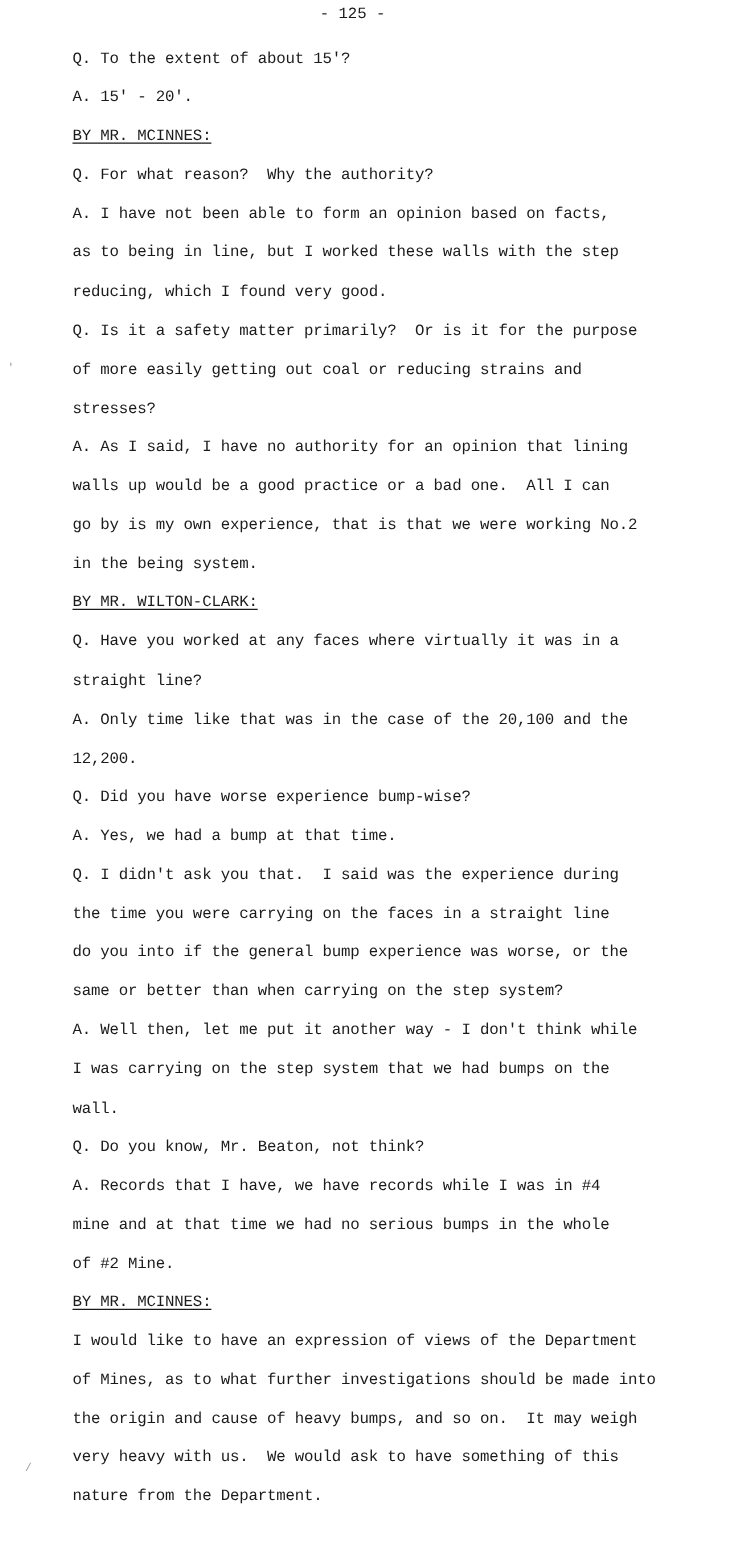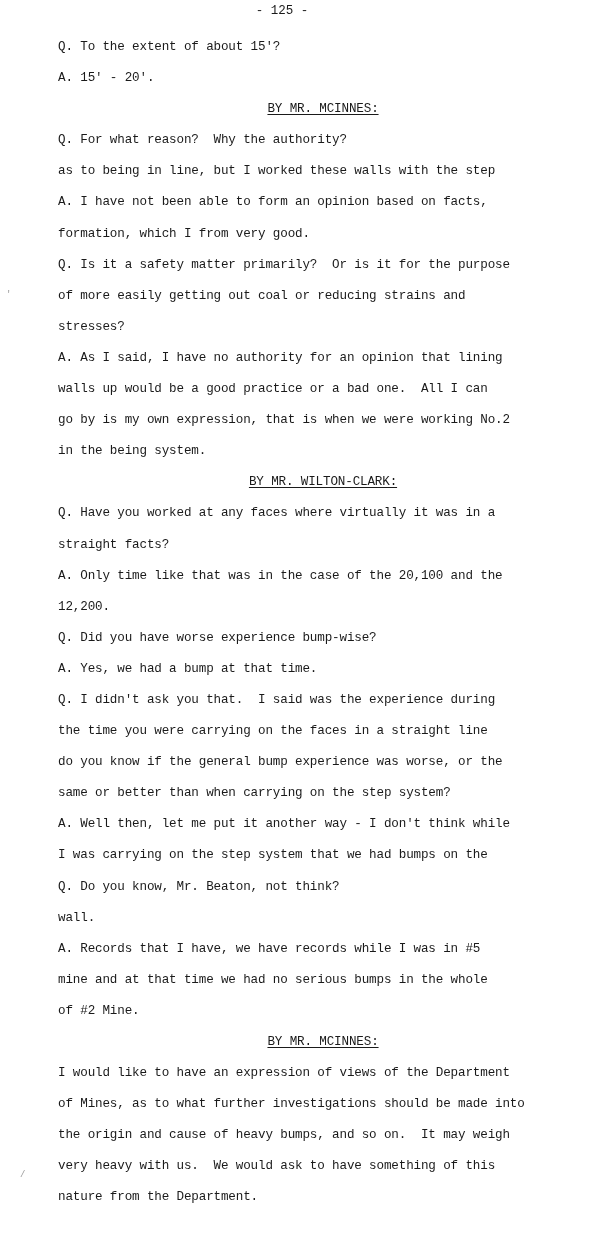--- a/index.html
+++ b/index.html
@@ -37,65 +37,64 @@
     height: 31.1px;
     line-height: 18px;
     font-size: 12.6px;
     white-space: pre;
     letter-spacing: -0.15px;
   }
   .heading {
     text-decoration: underline;
     text-decoration-thickness: 1px;
     text-underline-offset: 2px;
-    text-align: center;
   }
   .margin-mark {
     position: absolute;
     color: #9a9a9a;
     font-size: 9px;
   }
 </style>
 </head>
 <body>
 
 <div>
   <div class="page-number">- 125 -</div>
 
   <div class="lines">
     <div class="line">Q. To the extent of about 15'?</div>
     <div class="line">A. 15' - 20'.</div>
     <div class="line heading">BY MR. MCINNES:</div>
     <div class="line">Q. For what reason?  Why the authority?</div>
+    <div class="line">A. I have not been able to form an opinion based on facts,</div>
     <div class="line">as to being in line, but I worked these walls with the step</div>
-    <div class="line">A. I have not been able to form an opinion based on facts,</div>
-    <div class="line">formation, which I from very good.</div>
+    <div class="line">reducing, which I found very good.</div>
     <div class="line">Q. Is it a safety matter primarily?  Or is it for the purpose</div>
     <div class="line">of more easily getting out coal or reducing strains and</div>
     <div class="line">stresses?</div>
     <div class="line">A. As I said, I have no authority for an opinion that lining</div>
     <div class="line">walls up would be a good practice or a bad one.  All I can</div>
-    <div class="line">go by is my own expression, that is when we were working No.2</div>
+    <div class="line">go by is my own experience, that is that we were working No.2</div>
     <div class="line">in the being system.</div>
     <div class="line heading">BY MR. WILTON-CLARK:</div>
     <div class="line">Q. Have you worked at any faces where virtually it was in a</div>
-    <div class="line">straight facts?</div>
+    <div class="line">straight line?</div>
     <div class="line">A. Only time like that was in the case of the 20,100 and the</div>
     <div class="line">12,200.</div>
     <div class="line">Q. Did you have worse experience bump-wise?</div>
     <div class="line">A. Yes, we had a bump at that time.</div>
     <div class="line">Q. I didn't ask you that.  I said was the experience during</div>
     <div class="line">the time you were carrying on the faces in a straight line</div>
-    <div class="line">do you know if the general bump experience was worse, or the</div>
+    <div class="line">do you into if the general bump experience was worse, or the</div>
     <div class="line">same or better than when carrying on the step system?</div>
     <div class="line">A. Well then, let me put it another way - I don't think while</div>
     <div class="line">I was carrying on the step system that we had bumps on the</div>
+    <div class="line">wall.</div>
     <div class="line">Q. Do you know, Mr. Beaton, not think?</div>
-    <div class="line">wall.</div>
-    <div class="line">A. Records that I have, we have records while I was in #5</div>
+    <div class="line">A. Records that I have, we have records while I was in #4</div>
     <div class="line">mine and at that time we had no serious bumps in the whole</div>
     <div class="line">of #2 Mine.</div>
     <div class="line heading">BY MR. MCINNES:</div>
     <div class="line">I would like to have an expression of views of the Department</div>
     <div class="line">of Mines, as to what further investigations should be made into</div>
     <div class="line">the origin and cause of heavy bumps, and so on.  It may weigh</div>
     <div class="line">very heavy with us.  We would ask to have something of this</div>
     <div class="line">nature from the Department.</div>
   </div>
 

